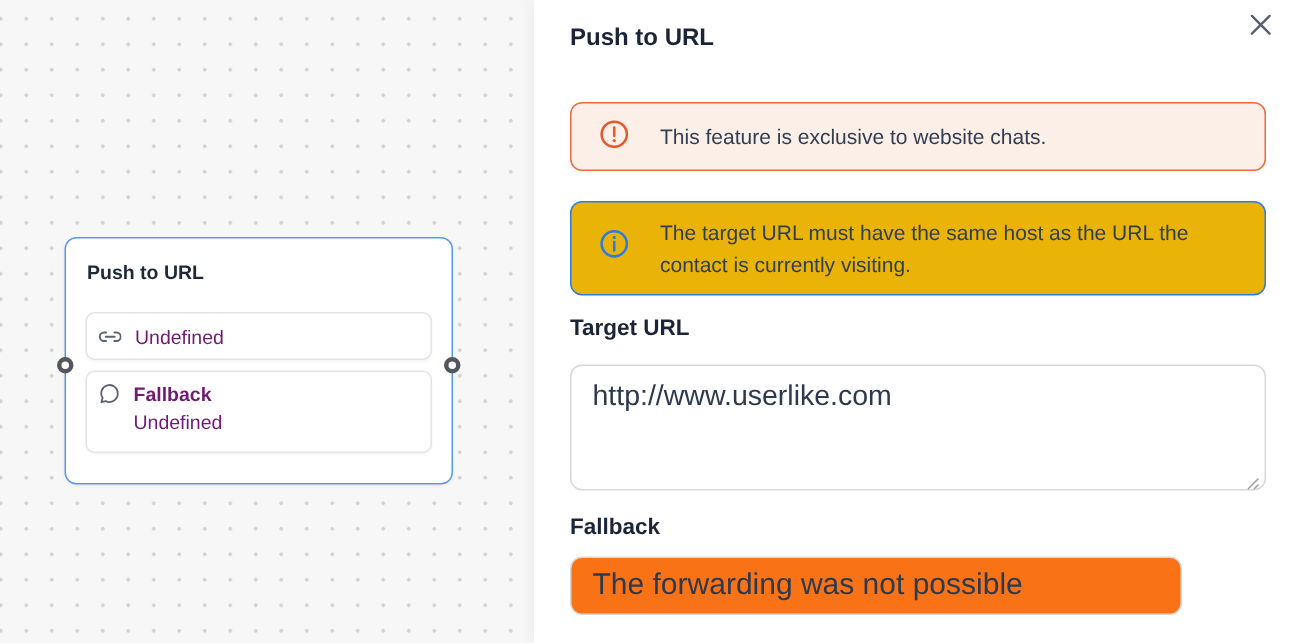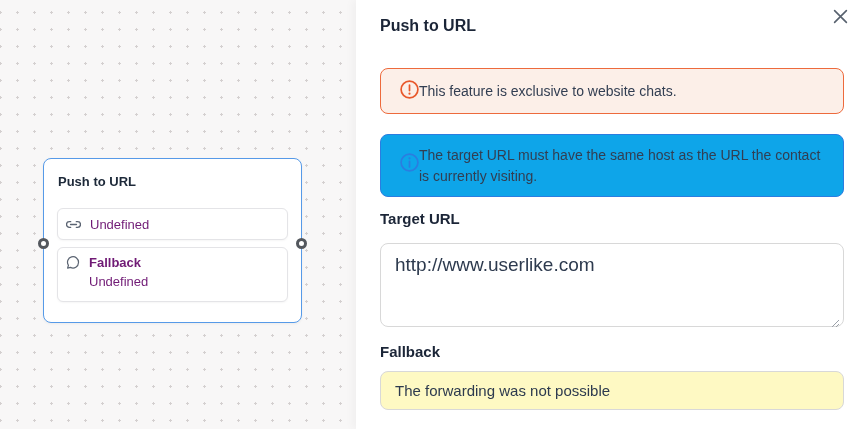--- a/index.html
+++ b/index.html
@@ -43,43 +43,43 @@
   .panel {
     position:absolute; left:356px; top:0; width:506px; height:429px;
     background:#ffffff; box-shadow:-4px 0 8px rgba(0,0,0,0.03);
   }
   .panel-title { position:absolute; left:24px; top:17px; font-size:16px; font-weight:bold; color:#1b2537; }
   .close-btn { position:absolute; right:13px; top:7px; width:18px; height:18px; cursor:pointer;
     display:flex; align-items:center; justify-content:center; }
 
   .alert {
     position:absolute; left:24px; width:464px; border:1px solid; border-radius:8px;
-    display:flex; align-items:center; gap:0; padding:0 14px 0 19px;
+    display:flex; align-items:center; gap:21px; padding:0 14px 0 19px;
     font-size:14px; color:#323e52;
   }
   .alert svg { flex-shrink:0; }
   .alert-warning { top:68px; height:46px; border-color:#ed6a3c; background:#fcefe8; }
-  .alert-info { top:134px; height:63px; border-color:#2b7de0; background:#0ea5e9; line-height:21px; }
+  .alert-info { top:134px; height:63px; border-color:#2b7de0; background:#eab308; line-height:21px; }
 
   .field-label { position:absolute; left:24px; font-size:15px; font-weight:bold; color:#1b2537; }
   .label-target { top:210px; }
   .label-fallback { top:343px; }
 
   .target-textarea {
     position:absolute; left:24px; top:243px; width:464px; height:84px;
     border:1px solid #d8d8d8; border-radius:8px; padding:11px 14px;
     font-size:19px; color:#2d3a4e; background:#fff; resize:none;
     font-family:"Liberation Sans", sans-serif; outline:none; line-height:20px;
   }
   .resize-grip { position:absolute; left:475px; top:314px; pointer-events:none; }
 
   .fallback-input {
-    position:absolute; left:24px; top:371px; width:464px; height:39px;
+    position:absolute; left:24px; top:371px; width:408px; height:39px;
     border:1px solid #d8d8d8; border-radius:8px; padding:0 14px;
-    font-size:15px; color:#2d3a4e; background:#fef9c3;
+    font-size:20px; color:#2d3a4e; background:#f97316;
     font-family:"Liberation Sans", sans-serif; outline:none;
   }
 </style>
 </head>
 <body>
 
 <div class="screen">
 
   <div class="canvas">
     <div class="node">

